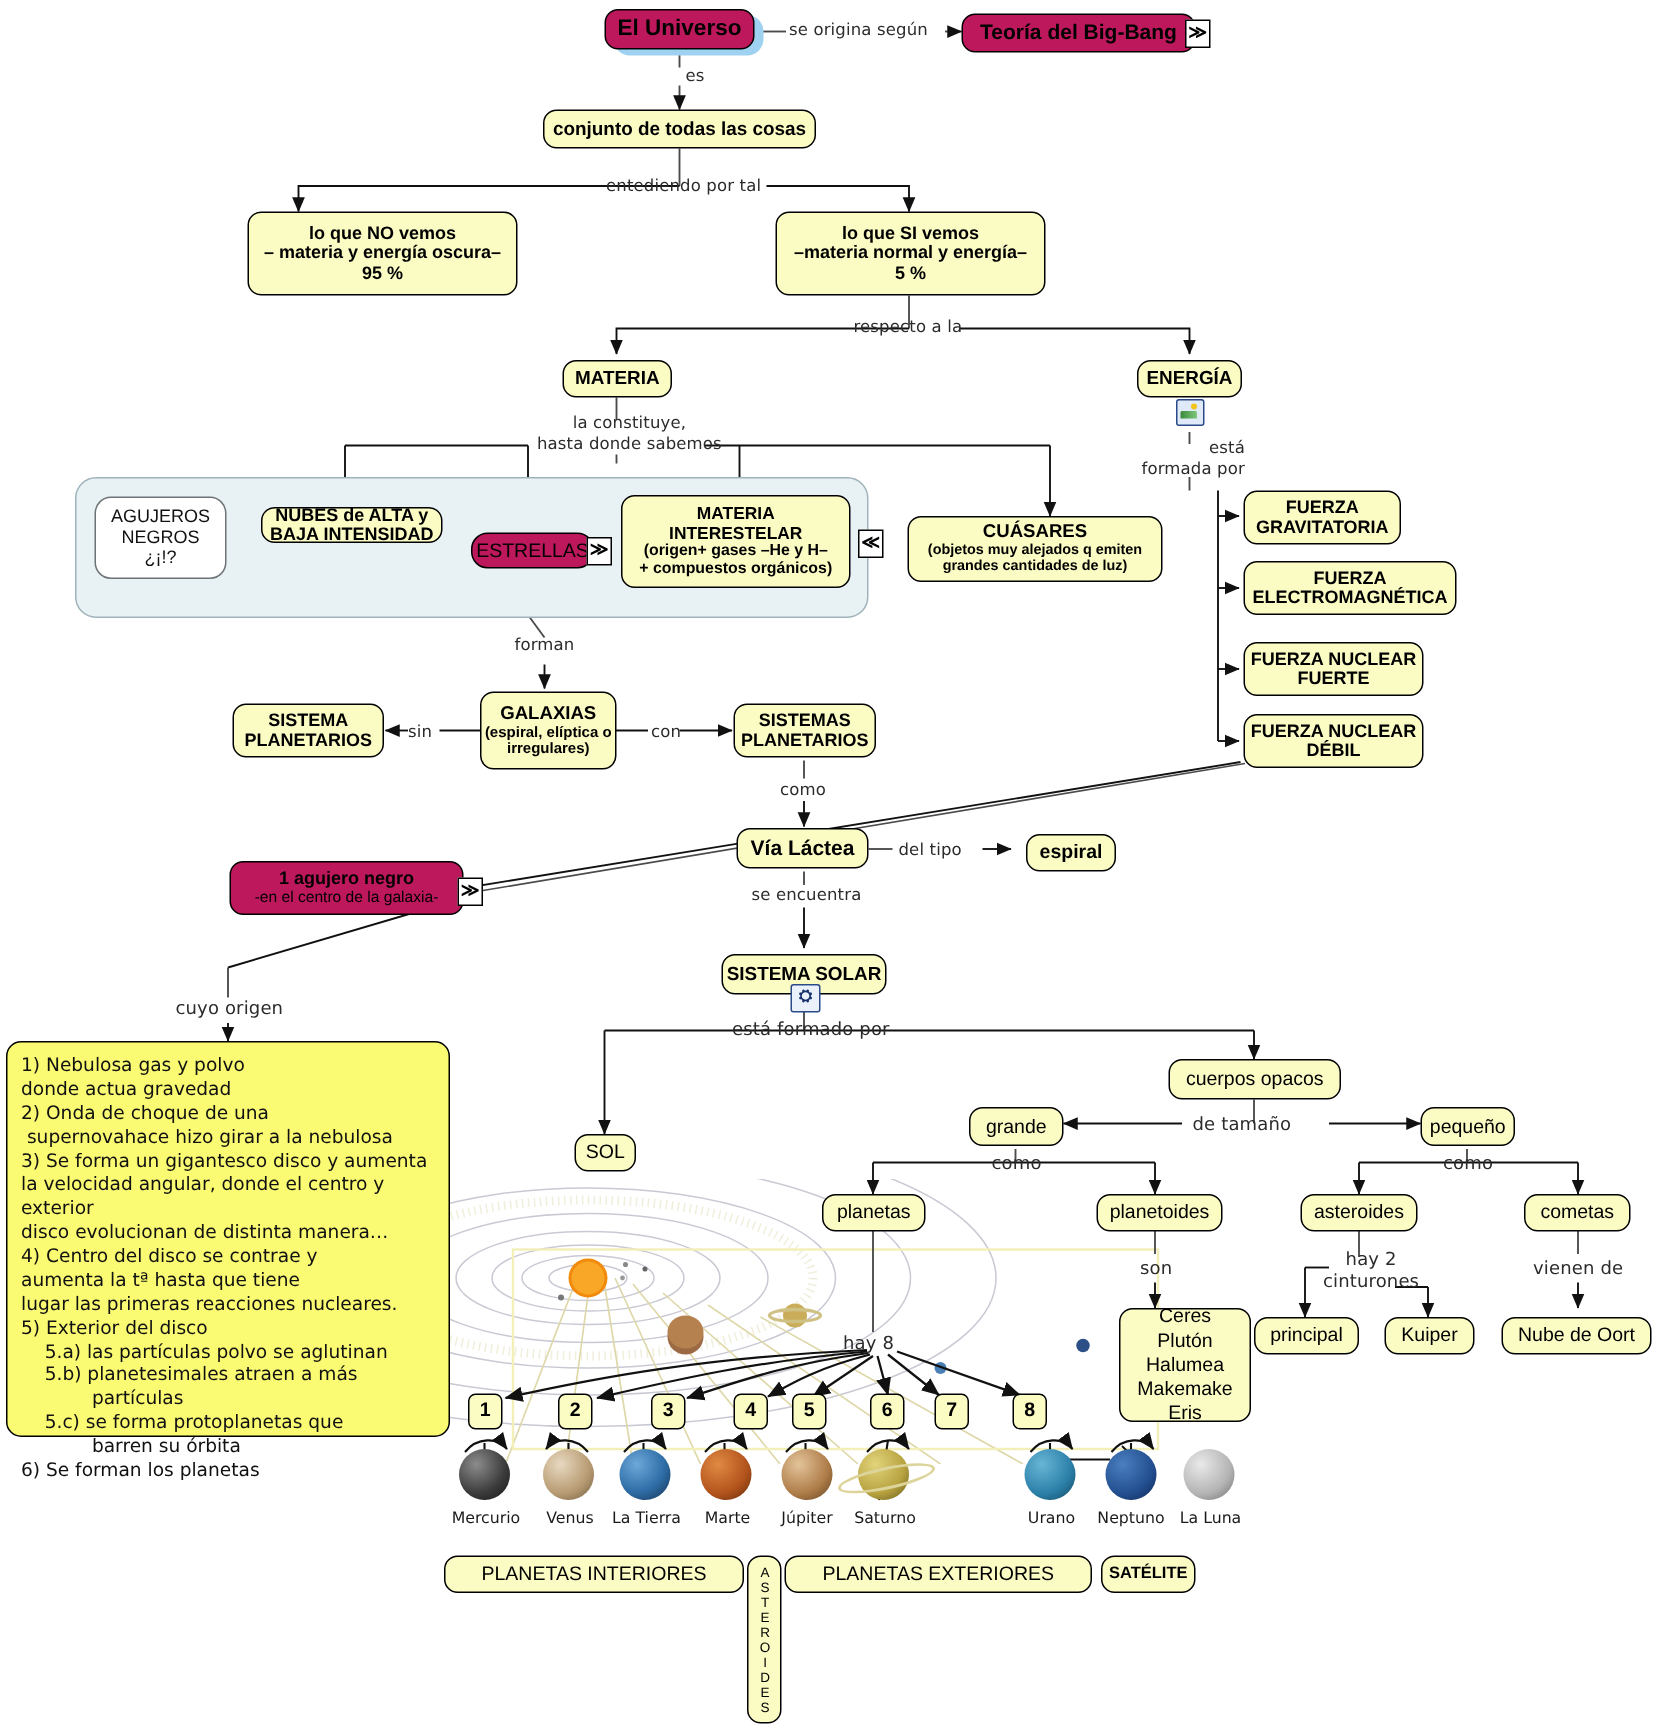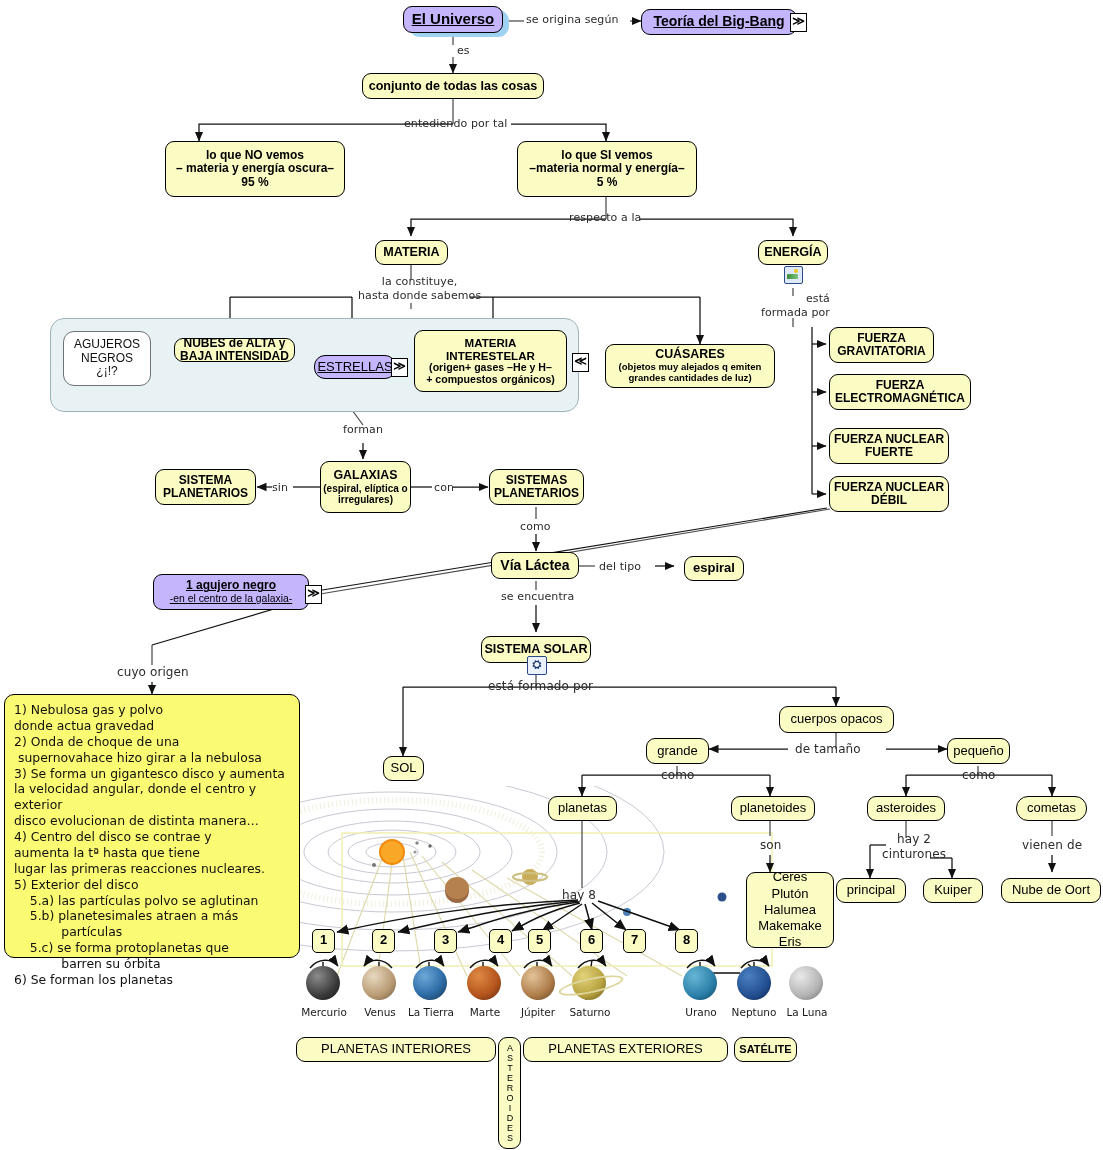--- a/index.html
+++ b/index.html
@@ -3,21 +3,21 @@
 <meta charset="utf-8">
 <style>
   html,body{margin:0;padding:0;background:#ffffff;}
   body{font-family:"Liberation Sans",sans-serif;}
   #canvas{position:relative;width:1103px;height:1150px;overflow:hidden;background:#fff;}
   svg.edges{position:absolute;left:0;top:0;width:1103px;height:1150px;pointer-events:none;}
 
   .node{position:absolute;box-sizing:border-box;display:flex;align-items:center;justify-content:center;
         text-align:center;border-radius:9px;line-height:1.12;}
   .n-yellow{background:#fbfbc4;border:1.4px solid #000;color:#000;}
-  .n-white{background:#c4b5fd;border:1.4px solid #000;color:#000;text-decoration:underline;}
+  .n-white{background:#be185d;border:1.4px solid #000;color:#000;}
   .n-gray{background:#fff;border:1.3px solid #6d7377;color:#111;border-radius:11px;}
   .grp{position:absolute;background:#e8f1f4;border:1.3px solid #9fb3bb;border-radius:14px;}
 
   .lbl{position:absolute;color:#2b2b2b;font-size:11px;white-space:nowrap;
        font-family:"DejaVu Sans",sans-serif;letter-spacing:.1px;}
   .lbl.l2{line-height:1.25;white-space:pre;}
 
   .lnk{position:absolute;width:15px;height:17px;border:1.3px solid #000;background:#fff;
        font-size:12px;font-weight:bold;line-height:15px;text-align:center;color:#000;}
 
@@ -381,21 +381,21 @@
 
   <div class="node n-yellow f13" style="left:548px;top:796px;width:69px;height:25px;">
       <span>planetas</span>
     </div>
   <div class="node n-yellow f13" style="left:731px;top:796px;width:84px;height:25px;">
       <span>planetoides</span>
     </div>
   <div class="node n-yellow f13" style="left:867px;top:796px;width:78px;height:25px;">
       <span>asteroides</span>
     </div>
-  <div class="node n-yellow f13" style="left:1016px;top:796px;width:71px;height:25px;border-radius:12px;">
+  <div class="node n-yellow f13" style="left:1016px;top:796px;width:71px;height:25px;">
       <span>cometas</span>
     </div>
 
   <div class="node n-yellow f13" style="left:746px;top:872px;width:88px;height:76px;flex-direction:column;line-height:1.25;">
     <span>Ceres</span>
     <span>Plutón</span>
     <span>Halumea</span>
     <span>Makemake</span>
     <span>Eris</span>
   </div>

